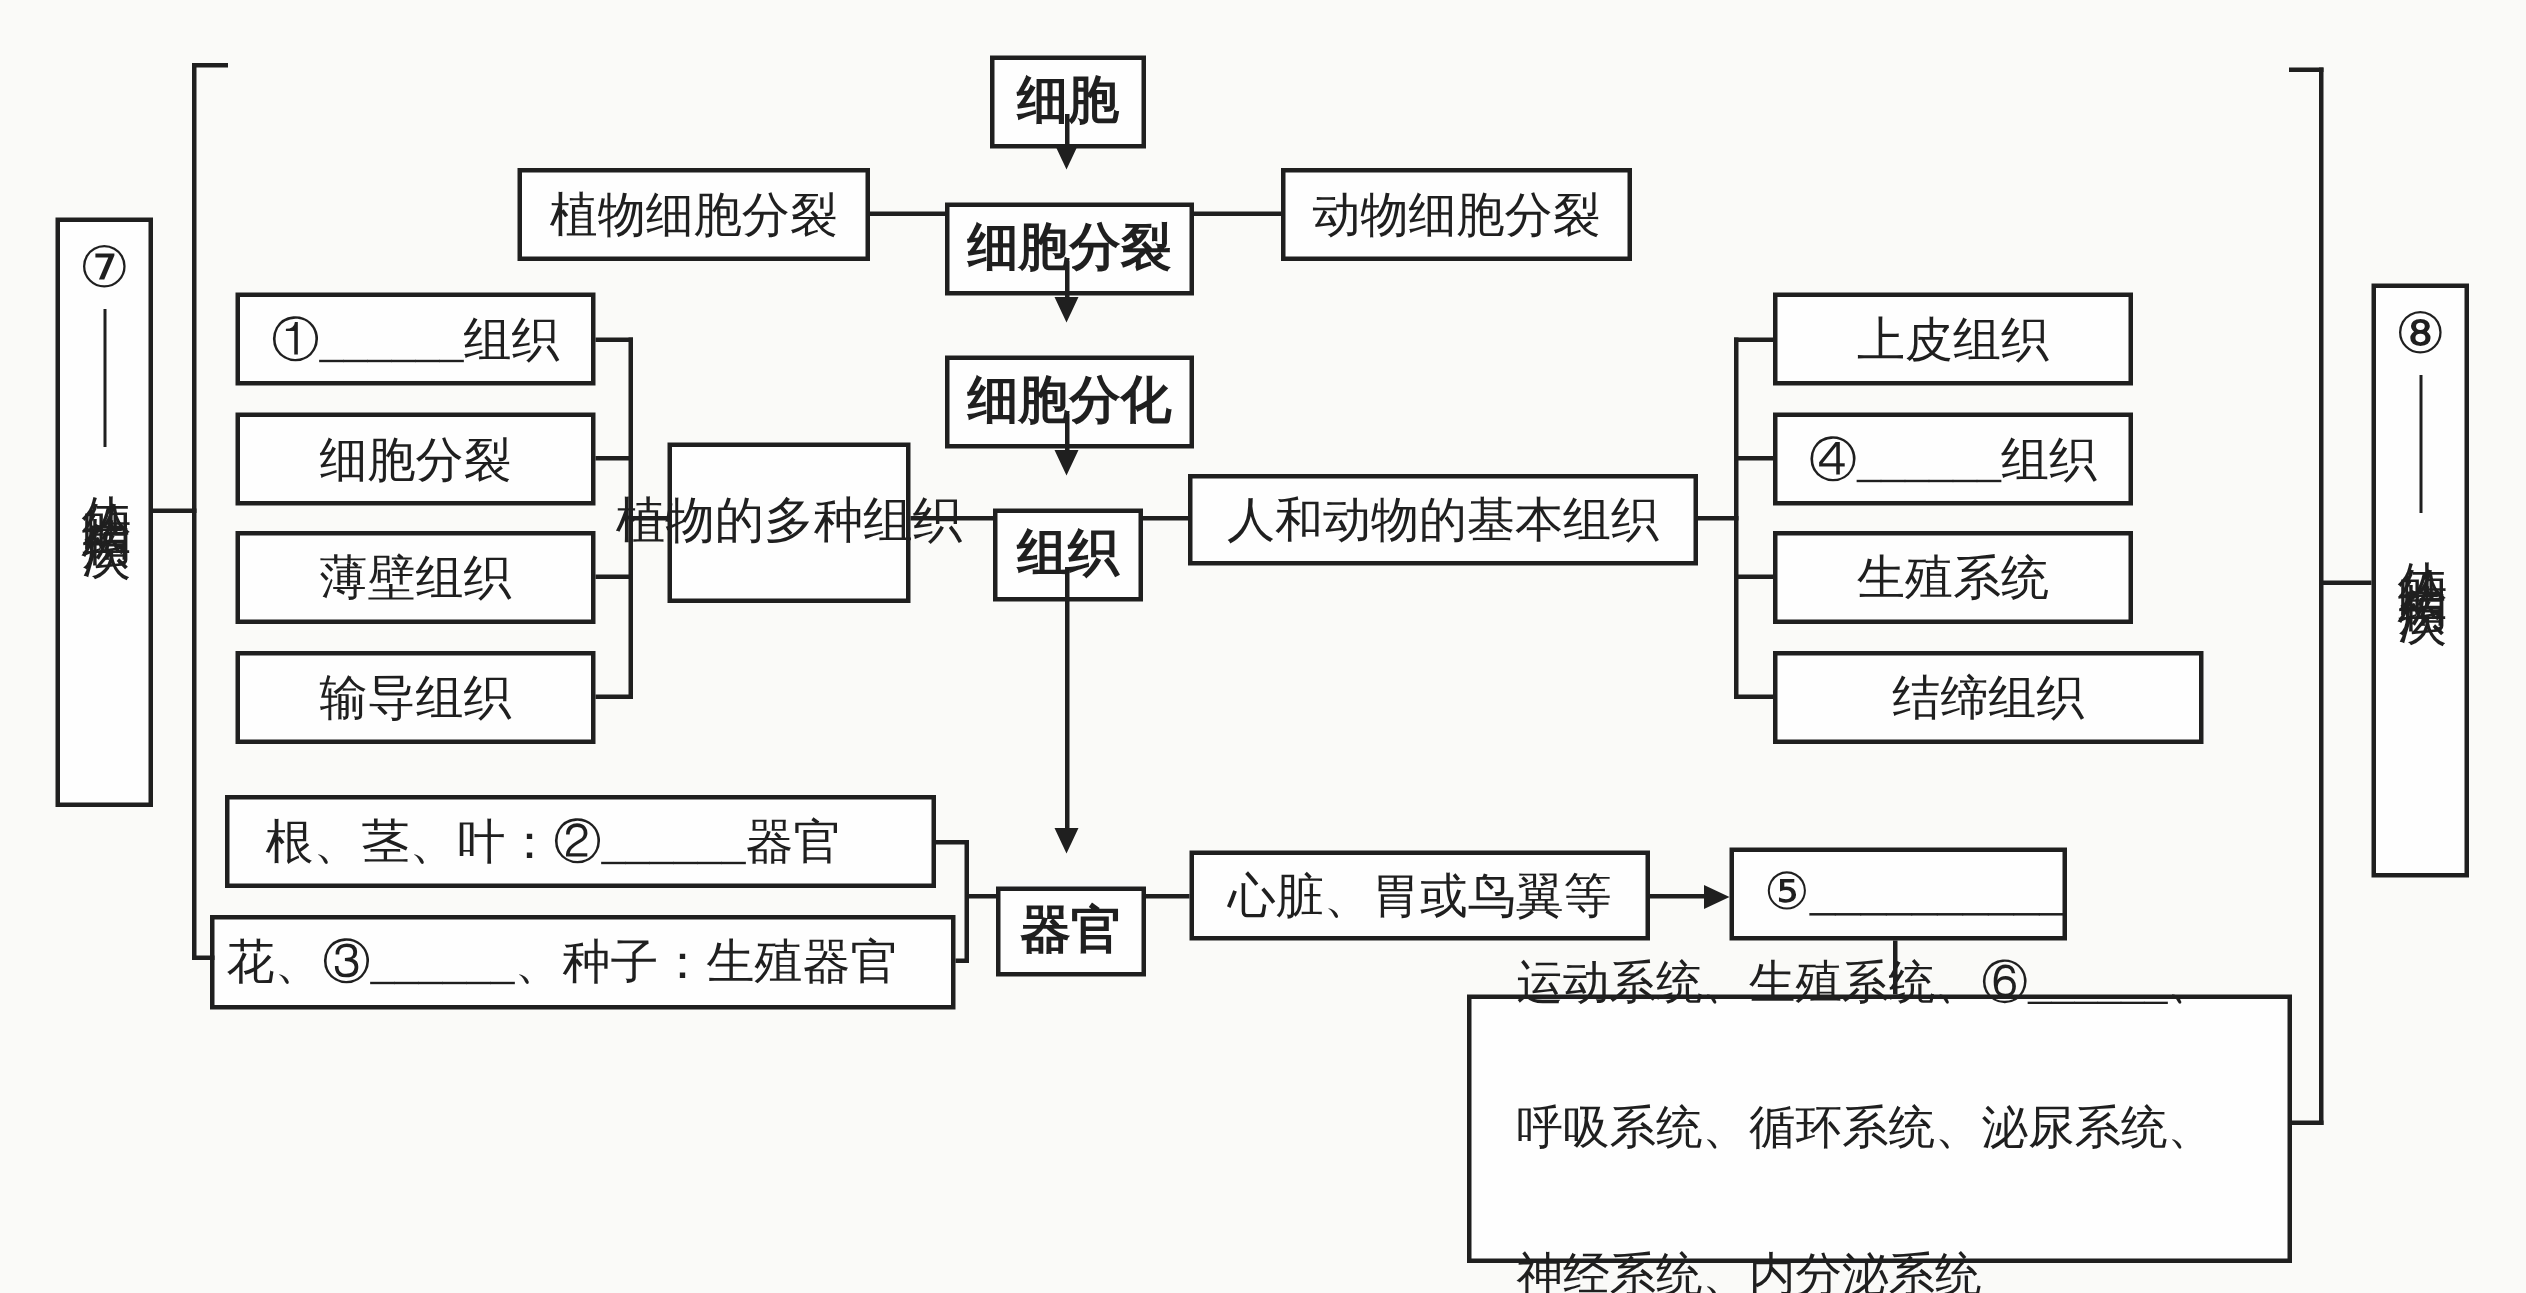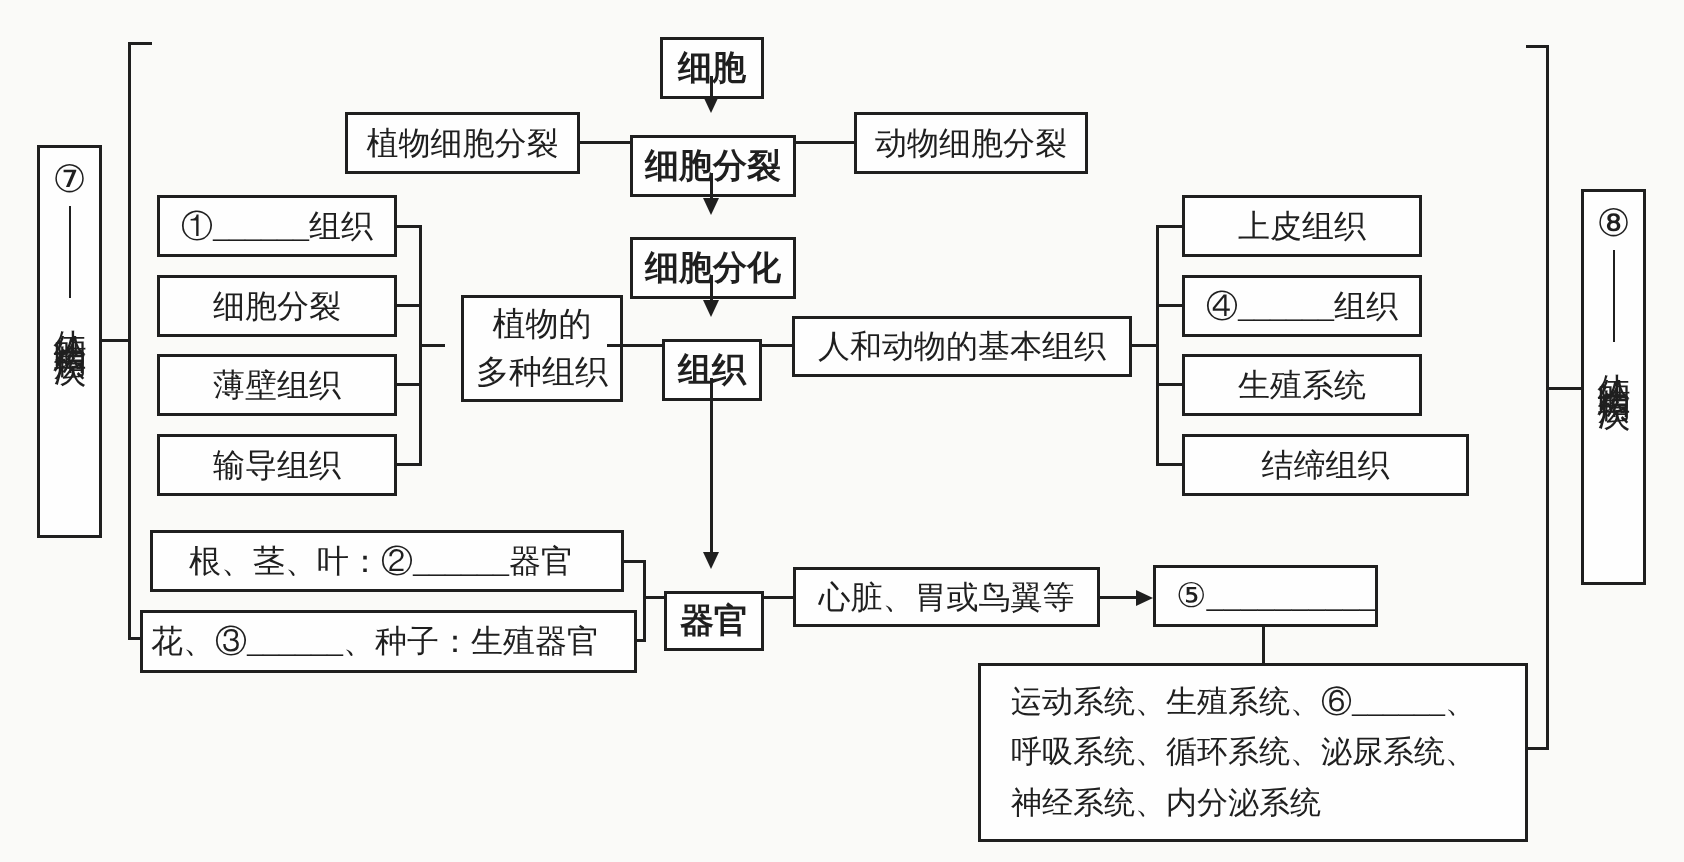--- a/index.html
+++ b/index.html
@@ -27,24 +27,24 @@
   .arrow-down{
     position:absolute;width:0;height:0;
     border-left:8px solid transparent;border-right:8px solid transparent;
     border-top:17px solid var(--line);
   }
   .arrow-right{
     position:absolute;width:0;height:0;
     border-top:8px solid transparent;border-bottom:8px solid transparent;
     border-left:17px solid var(--line);
   }
-  .two-line{flex-direction:column;font-size:33px;line-height:1.45;margin-left:16px;}
+  .two-line{flex-direction:row;font-size:33px;line-height:1.45;}
   .sys-box{
     flex-direction:column;align-items:flex-start;justify-content:center;
-    font-size:31px;line-height:1.62;padding-left:30px;
+    font-size:31px;line-height:1.62;padding-left:30px;gap:47px;
   }
   .v-box{
     flex-direction:column;justify-content:flex-start;align-items:center;
     padding-top:12px;
   }
   .v-num{font-size:38px;line-height:1;}
   .v-blank{width:2px;height:92px;background:var(--line);margin:8px 0 6px 0;}
   .v-label{
     writing-mode:vertical-rl;text-orientation:upright;
     font-size:33px;letter-spacing:5px;line-height:1;
@@ -79,21 +79,21 @@
     <span>多种组织</span>
   </div>
 
   <div class="box" style="left:1182px;top:195px;width:240px;height:62px">上皮组织</div>
 
   <div class="box" style="left:792px;top:316px;width:340px;height:61px">人和动物的基本组织</div>
   <div class="box" style="left:1182px;top:275px;width:240px;height:62px">④______组织</div>
   <div class="box" style="left:1182px;top:354px;width:240px;height:62px">生殖系统</div>
   <div class="box" style="left:1182px;top:434px;width:287px;height:62px">结缔组织</div>
 
-  <div class="box left-align" style="left:150px;top:530px;width:474px;height:62px;padding-left:36px">根、茎、叶：②______器官</div>
+  <div class="box left-align" style="left:150px;top:530px;width:474px;height:62px;padding-left:24px">根、茎、叶：②______器官</div>
 
   <div class="box left-align" style="left:140px;top:610px;width:497px;height:63px;padding-left:8px">花、③______、种子：生殖器官</div>
 
   <div class="box" style="left:793px;top:567px;width:307px;height:60px">心脏、胃或鸟翼等</div>
 
   <div class="box left-align" style="left:1153px;top:565px;width:225px;height:62px;padding-left:20px;font-size:34px">⑤__________</div>
 
   <div class="box sys-box" style="left:978px;top:663px;width:550px;height:179px">
     <span>运动系统、生殖系统、⑥______、</span>
     <span>呼吸系统、循环系统、泌尿系统、</span>

